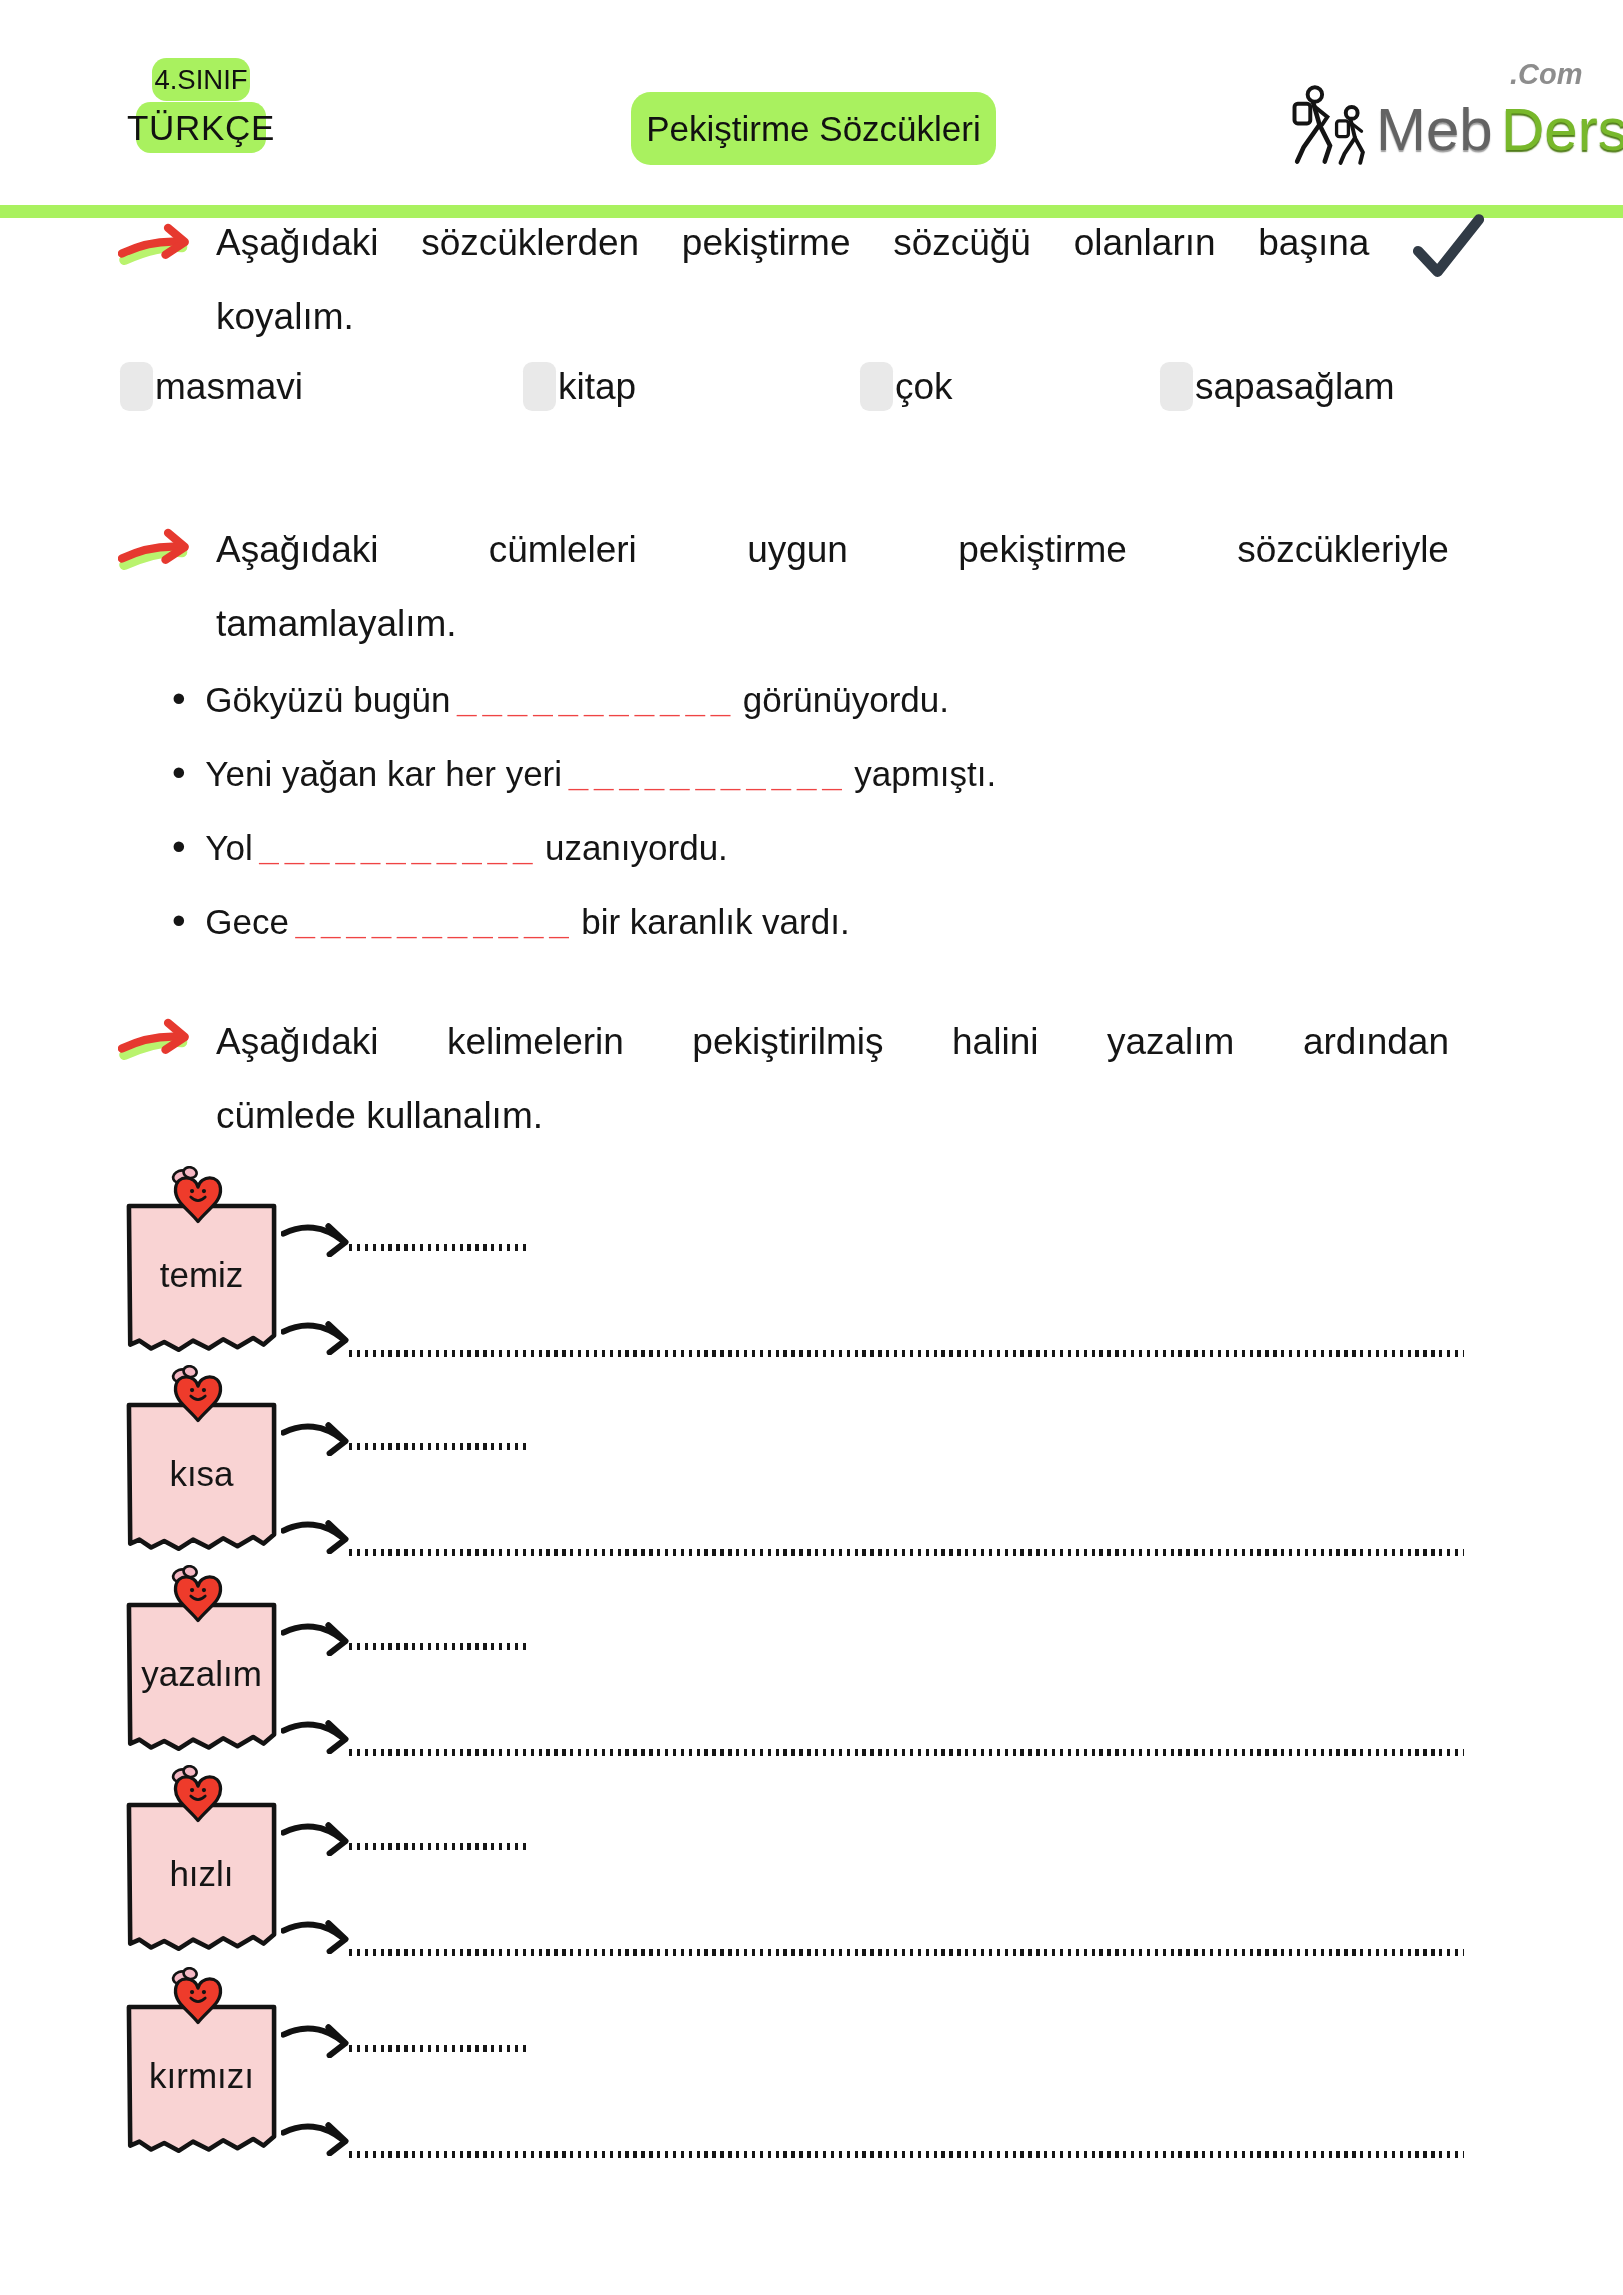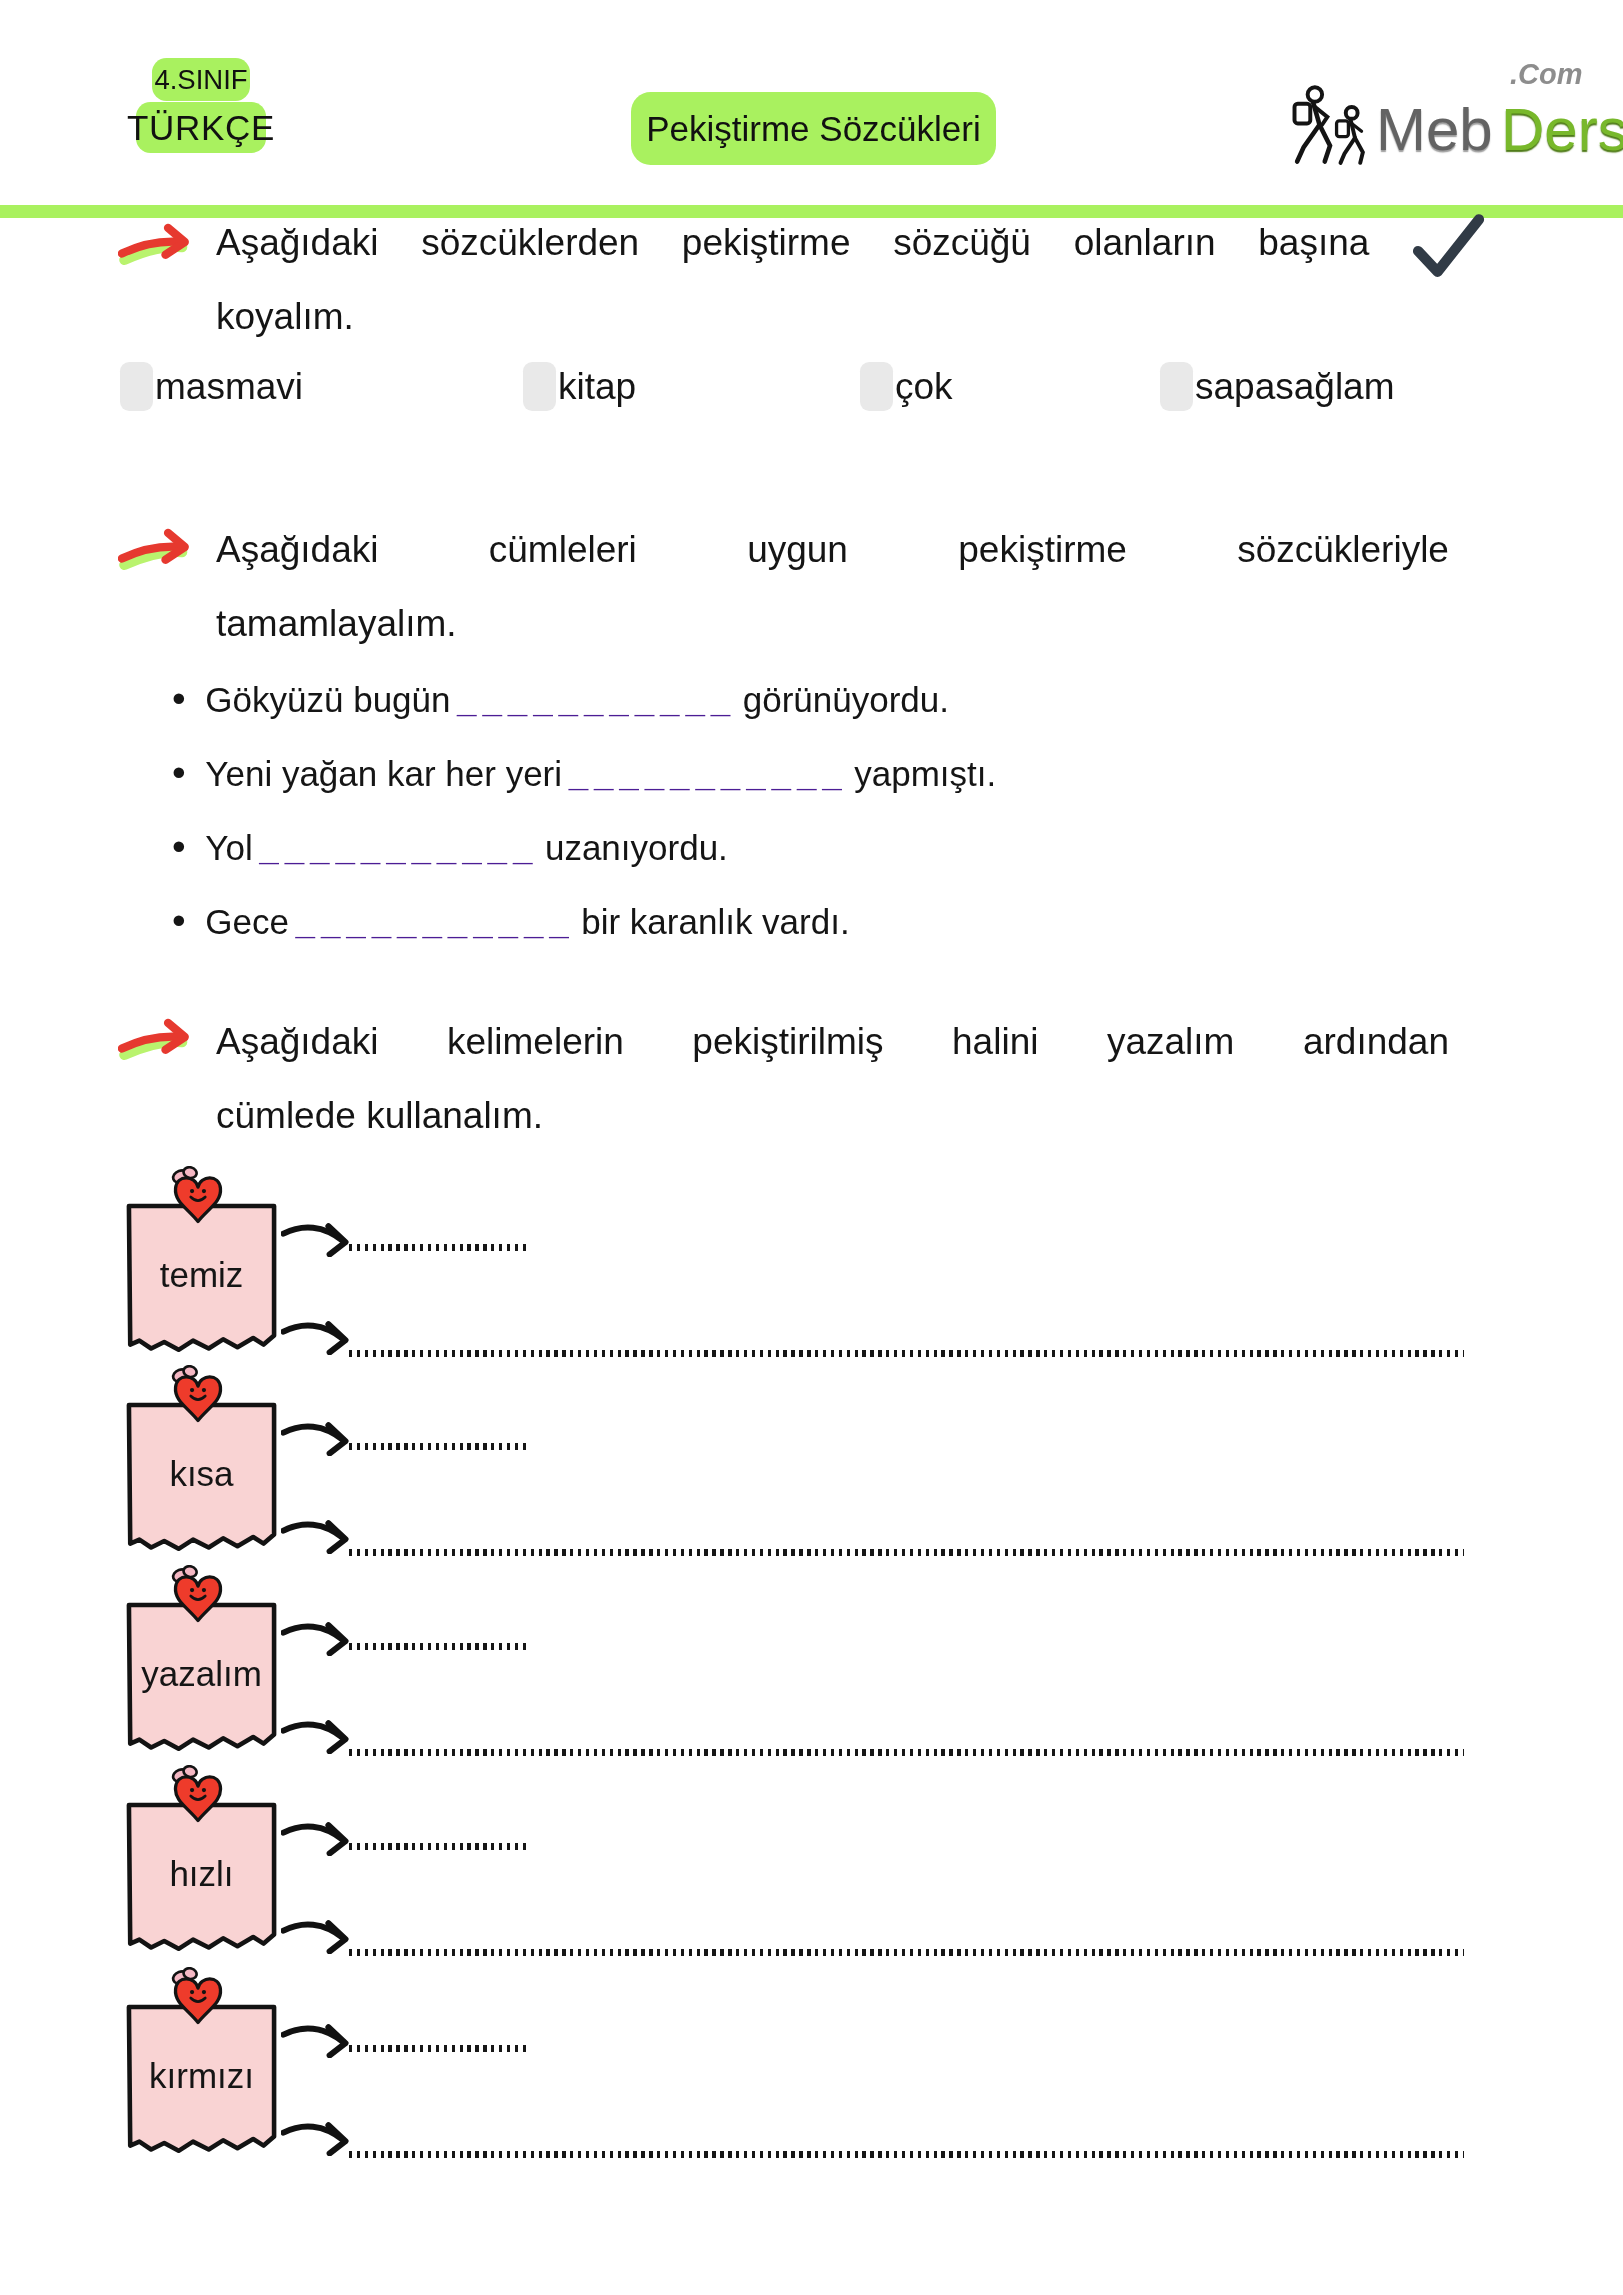--- a/index.html
+++ b/index.html
@@ -39,21 +39,21 @@
 
   
   .word-pair{position:absolute;top:362px;display:flex;align-items:center;}
   .checkbox{width:33px;height:49px;background:var(--checkbox_gray);border-radius:9.2px;flex:0 0 auto;}
   .word-label{font-size:37px;margin-left:2px;}
 
   
   .bullets{position:absolute;left:172px;top:677px;font-size:35px;}
   .bullet-line{display:flex;align-items:baseline;height:74px;}
   .bullet-dot{font-size:39px;margin-right:19.7px;}
-  .blank{letter-spacing:5.9px;font-weight:bold;color:#4c1d95;margin:0 6.6px;}
+  .blank{letter-spacing:5.9px;font-weight:bold;color:#ef4444;margin:0 6.6px;}
 
   
   .card-row{position:absolute;left:0;width:1623px;height:197px;}
   .note{position:absolute;left:125px;top:0;}
   .note-word{position:absolute;left:125px;top:0;width:153px;height:151px;
              display:flex;align-items:center;justify-content:center;font-size:35px;}
   .heart{position:absolute;left:165px;top:-33px;}
   .card-arrow{position:absolute;}
   .card-arrow.a-top{left:281px;top:21px;}
   .card-arrow.a-bot{left:281px;top:119px;}

